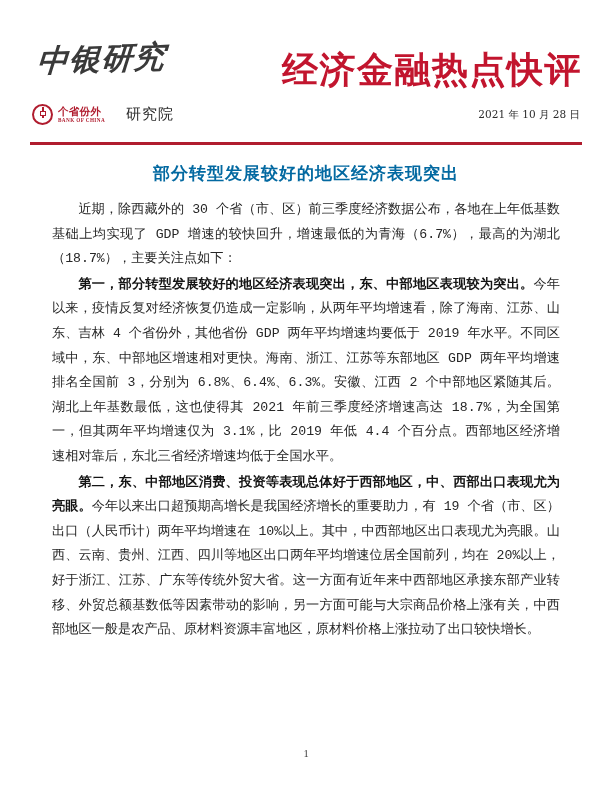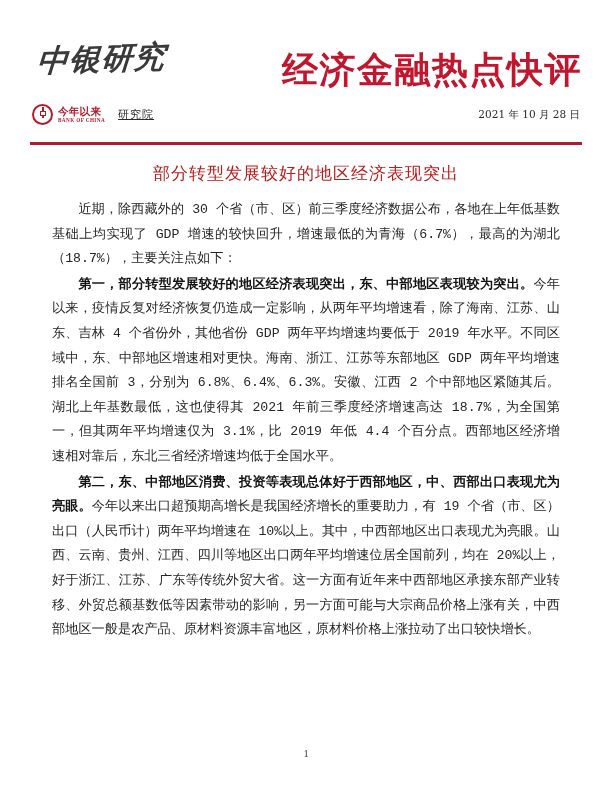--- a/index.html
+++ b/index.html
@@ -107,26 +107,25 @@
   .boc-en {
     font-size: 5.2px;
     font-weight: 700;
     color: #b01c2e;
     letter-spacing: 0.4px;
     margin-top: 1.5px;
     font-family: "Liberation Serif", serif;
   }
 
   .institute {
-    font-size: 11px;
+    font-size: 15px;
     color: #2b2b2b;
-    margin-left: 8px;
+    margin-left: 16px;
     letter-spacing: 1px;
     font-family: "DejaVu Serif", "Liberation Serif", serif;
-    text-decoration: underline;
   }
 
   .pub-title {
     position: absolute;
     right: 0;
     top: 6px;
     font-size: 36px;
     font-weight: 700;
     color: #c2152e;
     letter-spacing: 1.5px;
@@ -158,23 +157,23 @@
   }
 
   
   .doc-title {
     position: absolute;
     left: 52px;
     top: 162px;
     width: 508px;
     text-align: center;
     font-size: 17px;
-    font-weight: 400;
+    font-weight: 700;
     letter-spacing: 1px;
-    color: #b91c1c;
+    color: #0369a1;
     font-family: "DejaVu Sans", "Liberation Sans", sans-serif;
   }
 
   .body-text {
     position: absolute;
     left: 52px;
     top: 198px;
     width: 508px;
   }
 
@@ -211,21 +210,21 @@
 <div class="page">
 
   <div class="masthead">
 
     <div class="brand-block">
       <div class="calligraphy">中银研究</div>
 
       <div class="boc-row">
         <span class="boc-mark"></span>
         <span class="boc-names">
-          <span class="boc-cn">今年以来</span>
+          <span class="boc-cn">个省份外</span>
           <span class="boc-en">BANK OF CHINA</span>
         </span>
         <span class="institute">研究院</span>
       </div>
     </div>
 
     <div class="pub-title">经济金融热点快评</div>
 
     <div class="meta-row">
       <span>2021 年 10 月 28 日</span>

